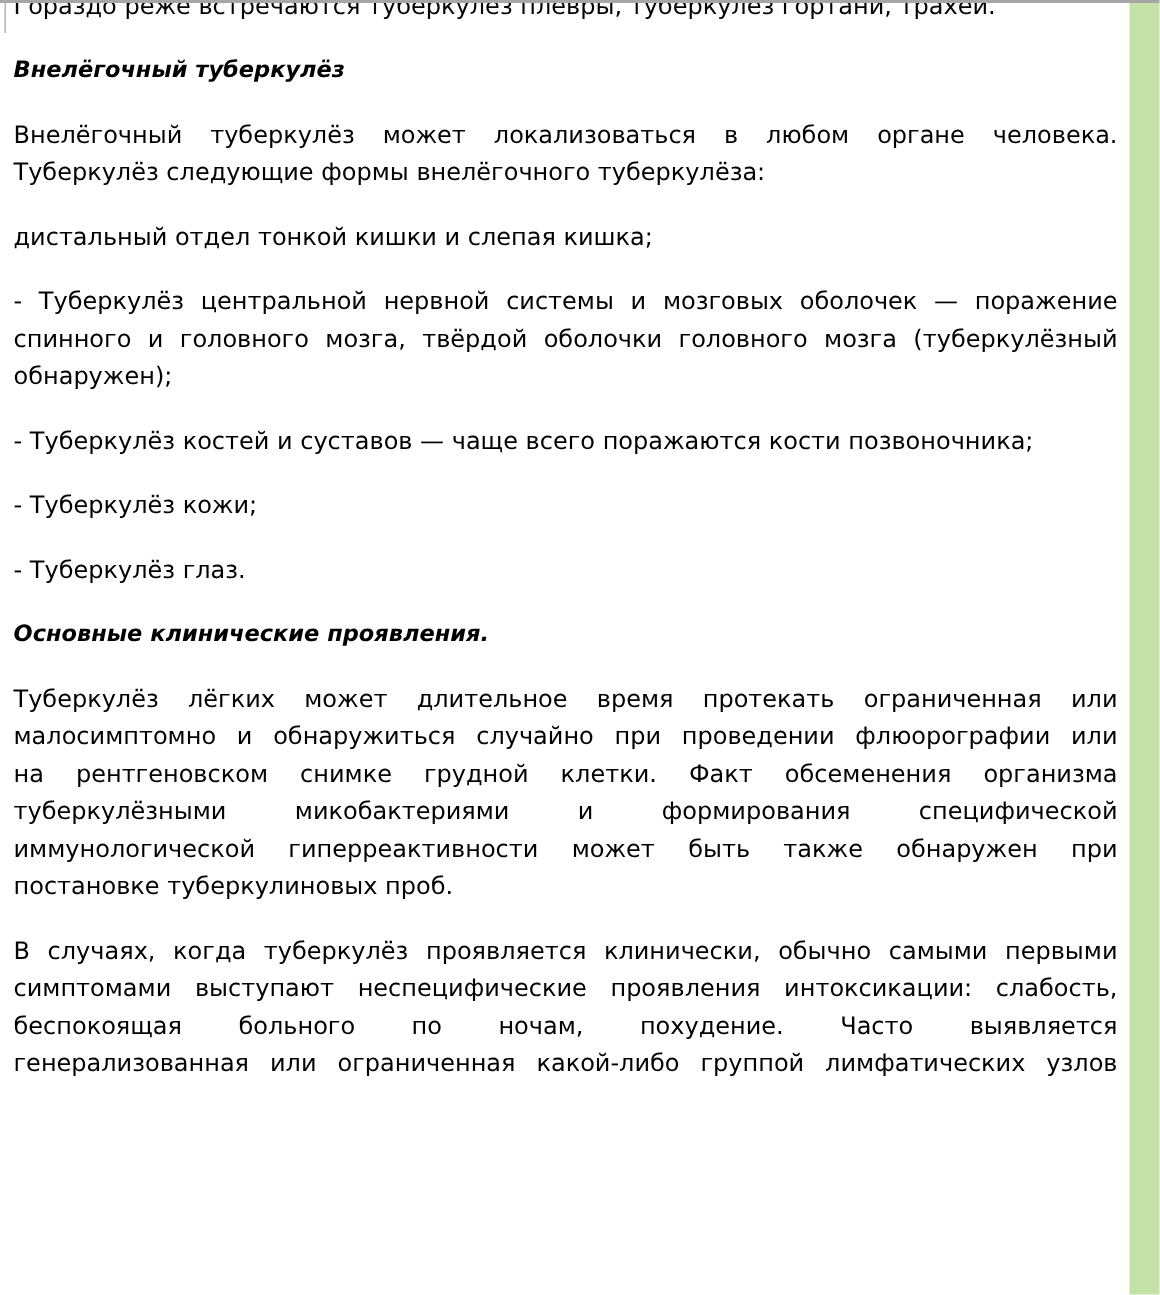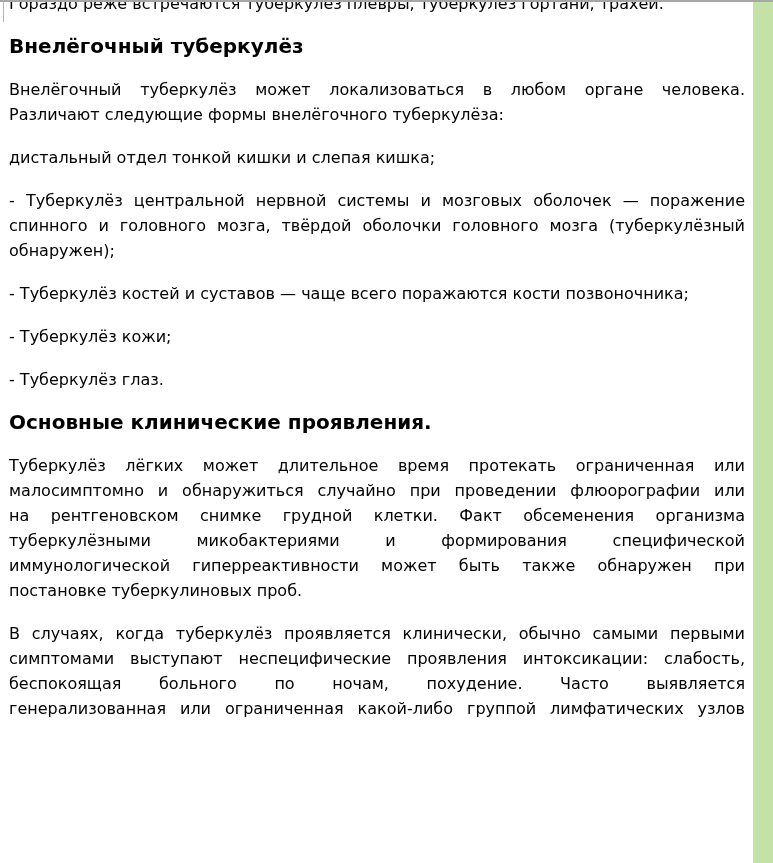--- a/index.html
+++ b/index.html
@@ -38,22 +38,23 @@
     top: -9px; left: 0;
     width: 753px;
     box-sizing: border-box;
     padding: 0 8px 0 9px;
     font-size: 16px;
     line-height: 25px;
     z-index: 1;
   }
   .block { margin: 0 0 18px 0; }
   h2.block {
-    font-size: 20px;
+    font-size: 15px;
     font-weight: bold;
+    font-style: italic;
     margin: 0 0 18px 0;
   }
   .tline {
     text-align: justify;
     text-align-last: justify;
     white-space: normal;
   }
   .tline-last { text-align-last: left; }
 </style>
 </head>
@@ -67,21 +68,21 @@
   <div class="block para">
       <div class="tline tline-last">Гораздо реже встречаются туберкулез плевры, туберкулез гортани, трахеи.</div>
     </div>
 
   <h2 class="block heading">
       <div class="tline tline-last">Внелёгочный туберкулёз</div>
     </h2>
 
   <div class="block para">
       <div class="tline">Внелёгочный туберкулёз может локализоваться в любом органе человека.</div>
-      <div class="tline tline-last">Различают следующие формы внелёгочного туберкулёза:</div>
+      <div class="tline tline-last">Туберкулёз следующие формы внелёгочного туберкулёза:</div>
     </div>
 
   <div class="block para">
       <div class="tline tline-last">дистальный отдел тонкой кишки и слепая кишка;</div>
     </div>
 
 
   <div class="block para">
       <div class="tline">- Туберкулёз центральной нервной системы и мозговых оболочек — поражение</div>
       <div class="tline">спинного и головного мозга, твёрдой оболочки головного мозга (туберкулёзный</div>

